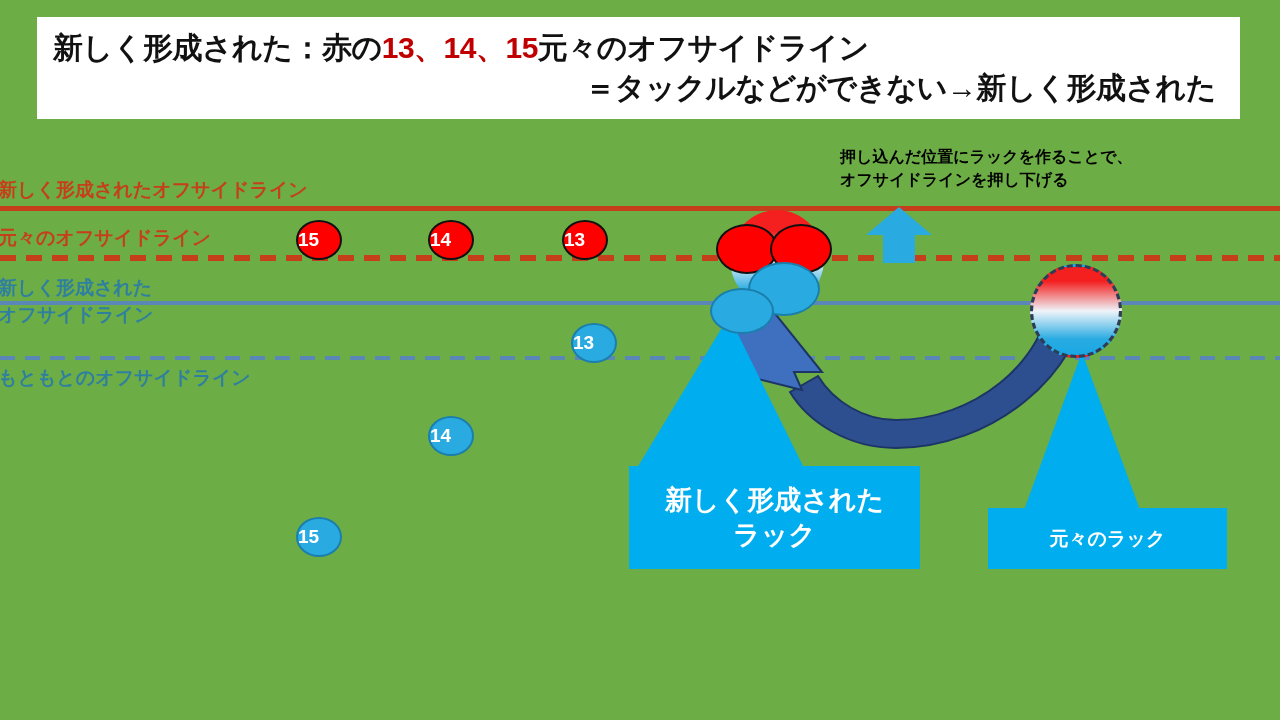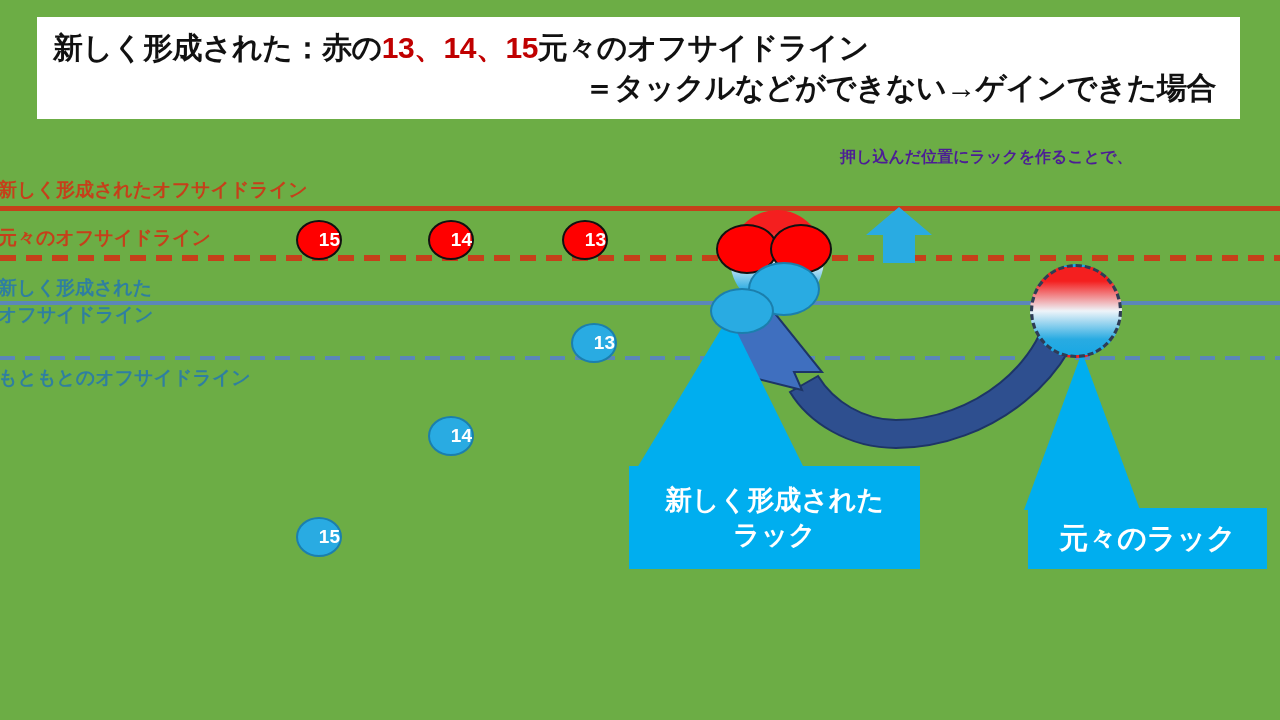--- a/index.html
+++ b/index.html
@@ -43,27 +43,27 @@
   .cap.blue{color:#2f7fa0;}
   #cap-new-red{left:-2px;top:180px;}
   #cap-old-red{left:-2px;top:228px;}
   #cap-new-blue-1{left:-2px;top:278px;}
   #cap-new-blue-2{left:-2px;top:305px;}
   #cap-old-blue{left:-2px;top:368px;}
 
   
   #push-note{
     position:absolute;left:840px;top:146px;width:400px;
-    font-size:16px;font-weight:bold;color:#4c1d95;line-height:1.42;
+    font-size:16px;font-weight:bold;color:#000000;line-height:1.42;
   }
 
   
   .player{
     position:absolute;border-radius:50%;
-    display:flex;align-items:center;justify-content:flex-end;
+    display:flex;align-items:center;justify-content:flex-start;
     font-size:19px;font-weight:bold;color:#ffffff;
     box-sizing:border-box;
   }
   .player.red{background:#ff0000;border:2px solid #111111;width:46px;height:40px;}
   .player.blue{background:#29abe2;border:2px solid #1b7fad;width:46px;height:40px;}
 
   #p-red-15{left:296px;top:220px;}
   #p-red-14{left:428px;top:220px;}
   #p-red-13{left:562px;top:220px;}
   #p-blue-13{left:571px;top:323px;}
@@ -102,21 +102,21 @@
   
   #move-arrow{position:absolute;left:690px;top:280px;width:430px;height:210px;}
 
   
   .callout-box{
     position:absolute;background:#00aeef;
     display:flex;flex-direction:column;align-items:center;justify-content:center;
     color:#ffffff;font-weight:bold;box-sizing:border-box;
   }
   #callout-new{left:629px;top:466px;width:291px;height:103px;font-size:27px;line-height:1.28;}
-  #callout-old{left:988px;top:508px;width:239px;height:61px;font-size:29px;margin-left:40px;}
+  #callout-old{left:988px;top:508px;width:239px;height:61px;font-size:19px;}
   .tail{position:absolute;}
   #tail-new{left:629px;top:316px;width:180px;height:152px;}
   #tail-old{left:1020px;top:352px;width:130px;height:158px;}
 </style>
 </head>
 <body>
 
 <div id="stage">
 
   <div class="line" id="line-new-red"></div>
@@ -125,20 +125,21 @@
   <div class="line" id="line-old-blue"></div>
 
   <div class="cap red" id="cap-new-red">新しく形成されたオフサイドライン</div>
   <div class="cap red" id="cap-old-red">元々のオフサイドライン</div>
   <div class="cap blue" id="cap-new-blue-1">新しく形成された</div>
   <div class="cap blue" id="cap-new-blue-2">オフサイドライン</div>
   <div class="cap blue" id="cap-old-blue">もともとのオフサイドライン</div>
 
   <div id="push-note">
     <div>押し込んだ位置にラックを作ることで、</div>
+    <div>オフサイドラインを押し下げる</div>
   </div>
 
   <svg id="up-arrow" viewBox="0 0 70 60">
     <polygon points="35,2 68,30 51,30 51,58 19,58 19,30 2,30" fill="#29abe2"></polygon>
   </svg>
 
   <svg id="move-arrow" viewBox="0 0 430 210">
     <path d="M 398,10
              C 392,96 300,168 206,168
              C 158,168 118,142 100,112
@@ -190,16 +191,16 @@
     <div>ラック</div>
   </div>
   <div class="callout-box" id="callout-old">
     <div>元々のラック</div>
   </div>
 
   <div id="title-box">
     <div class="title-line">
       <span>新しく形成された：赤の</span><span class="t-red">13、14、15</span><span>元々のオフサイドライン</span>
     </div>
-    <div class="title-line l2">＝タックルなどができない→ゲインできた場合</div>
+    <div class="title-line l2">＝タックルなどができない→新しく形成された</div>
   </div>
 
 </div>
 
 </body></html>

